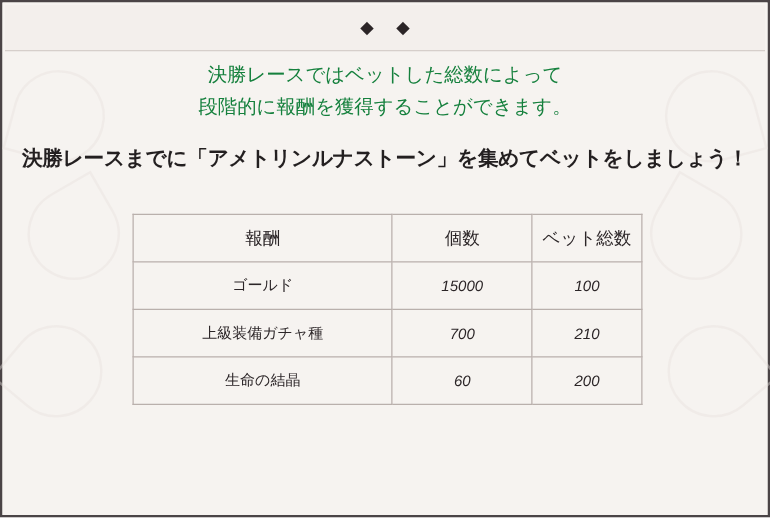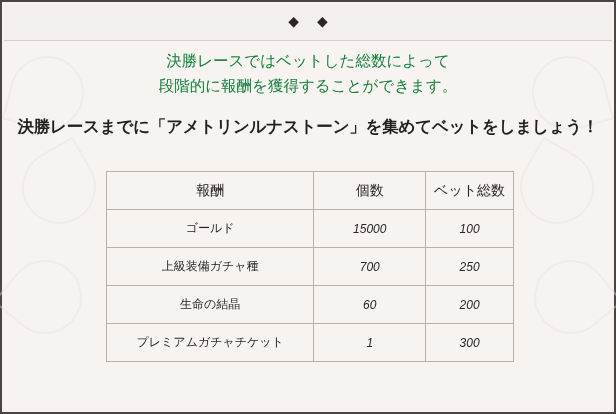--- a/index.html
+++ b/index.html
@@ -176,29 +176,24 @@
       </thead>
       <tbody>
         <tr>
           <td>ゴールド</td>
           <td class="num">15000</td>
           <td class="num">100</td>
         </tr>
         <tr>
           <td>上級装備ガチャ種</td>
           <td class="num">700</td>
-          <td class="num">250</td>
+          <td class="num">210</td>
         </tr>
         <tr>
           <td>生命の結晶</td>
           <td class="num">60</td>
           <td class="num">200</td>
-        </tr>
-        <tr>
-          <td>プレミアムガチャチケット</td>
-          <td class="num">1</td>
-          <td class="num">300</td>
         </tr>
       </tbody>
     </table>
 
   </div>
 </div>
 
 </body></html>

